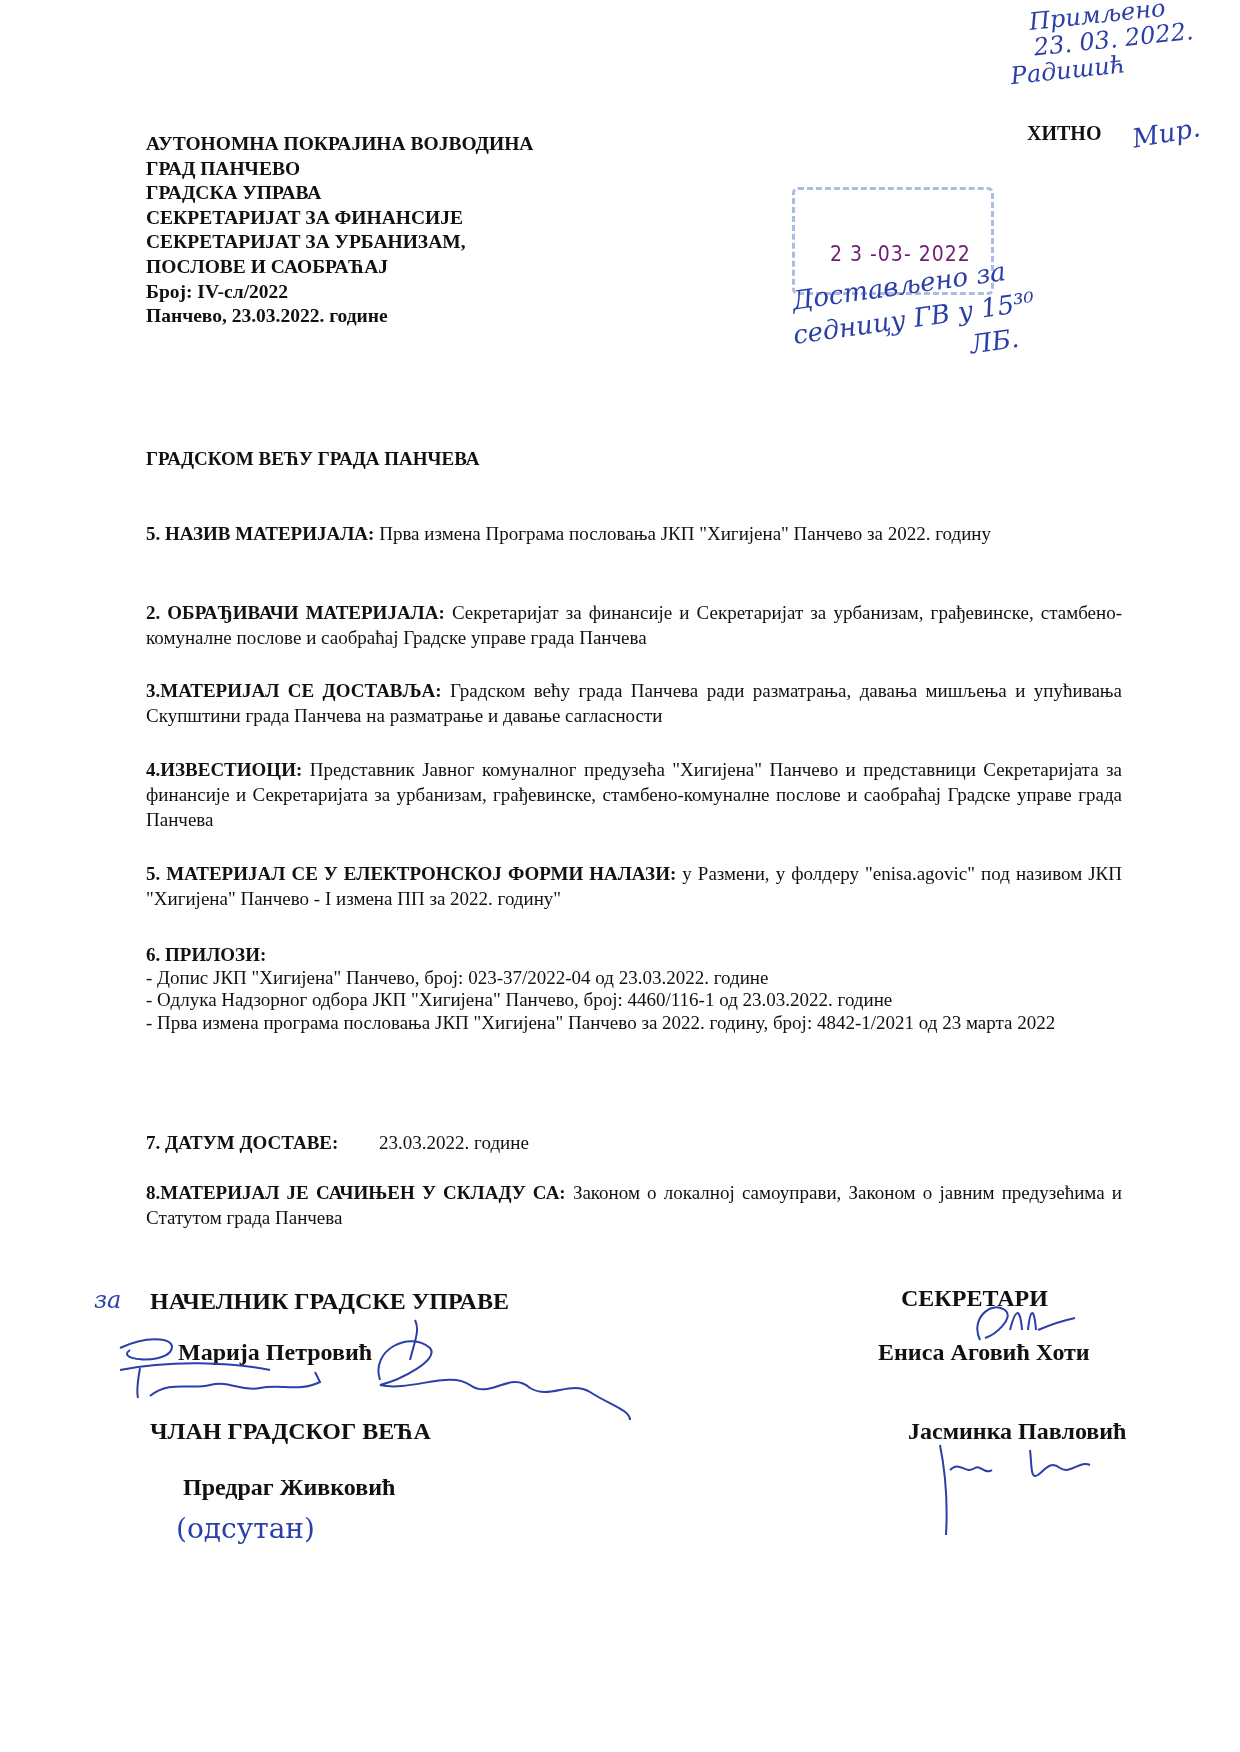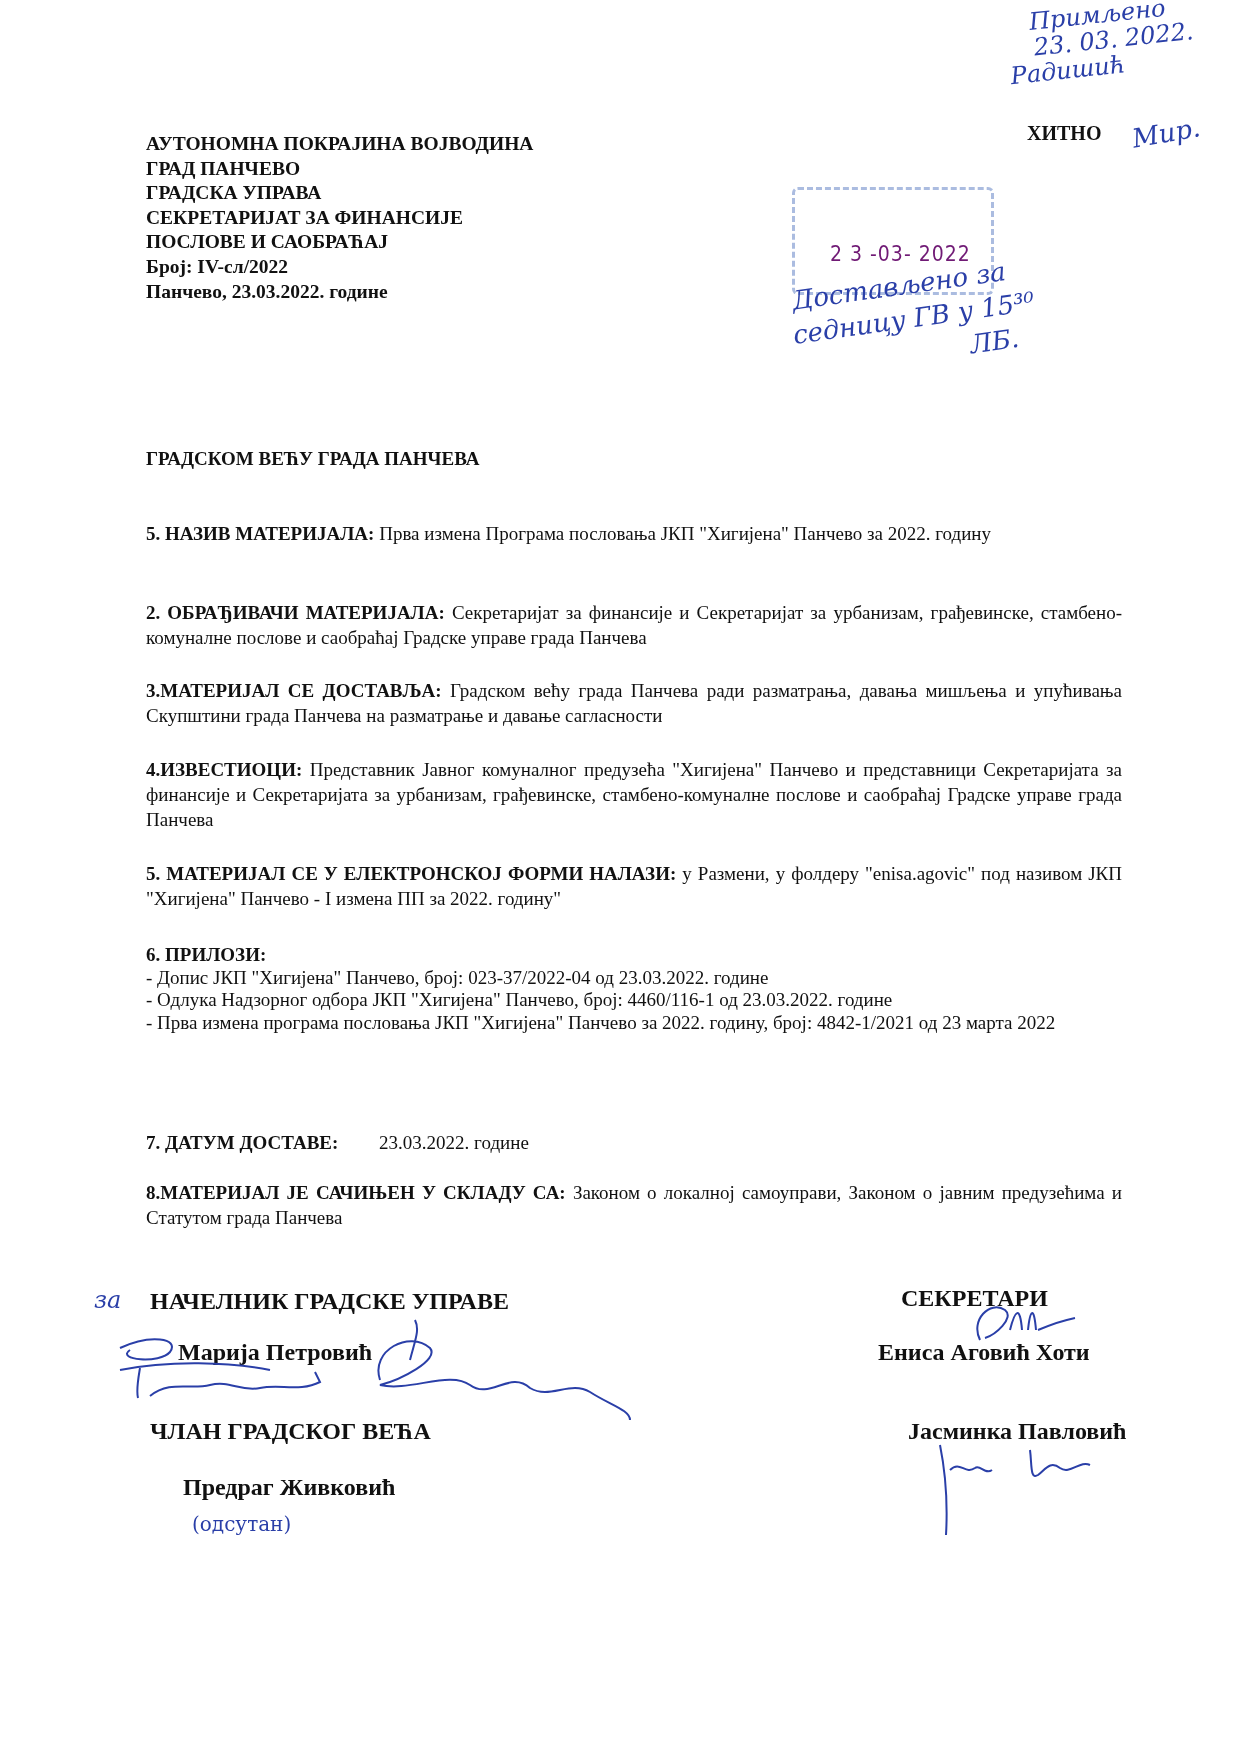--- a/index.html
+++ b/index.html
@@ -22,20 +22,21 @@
   svg { position:absolute; overflow:visible; }
 </style>
 </head>
 <body>
 
 <div class="abs hdr">
   <div>АУТОНОМНА ПОКРАЈИНА ВОЈВОДИНА</div>
   <div>ГРАД ПАНЧЕВО</div>
   <div>ГРАДСКА УПРАВА</div>
   <div>СЕКРЕТАРИЈАТ ЗА ФИНАНСИЈЕ</div>
+  <div>СЕКРЕТАРИЈАТ ЗА УРБАНИЗАМ,</div>
   <div>ПОСЛОВЕ И САОБРАЋАЈ</div>
   <div>Број: IV-сл/2022</div>
   <div>Панчево, 23.03.2022. године</div>
 </div>
 
 <div class="abs urgent">ХИТНО</div>
 
 <div class="abs hand" style="left:1000px; top:12px; font-size:24px; line-height:26px; transform:rotate(-6deg); transform-origin:left top;">
   <div style="margin-left:28px;">Примљено</div>
   <div style="margin-left:30px;">23. 03. 2022.</div>
@@ -88,21 +89,21 @@
 
 <div class="abs hand" style="left:94px; top:1286px; font-size:24px;">за</div>
 <div class="abs sig" style="left:150px; top:1288px;">НАЧЕЛНИК ГРАДСКЕ УПРАВЕ</div>
 <div class="abs sig" style="left:178px; top:1339px;">Марија Петровић</div>
 <svg style="left:110px; top:1330px;" width="520" height="80">
   <path d="M10,18 C40,4 70,8 60,22 C50,34 5,30 20,20 M10,40 C60,30 120,32 160,40 M30,38 C28,50 26,60 28,68 M40,66 C60,50 80,60 100,55 C120,50 130,62 150,58 C170,54 190,62 210,52 L205,42" fill="none" stroke="#2a3fa8" stroke-width="2"></path>
   <path d="M270,50 C260,20 300,0 320,18 C330,30 290,50 270,55 C300,62 340,40 360,55 C380,70 400,40 420,58 C440,70 460,50 480,62 C500,75 520,80 520,90 M300,30 C305,10 310,0 305,-10" fill="none" stroke="#2a3fa8" stroke-width="2"></path>
 </svg>
 <div class="abs sig" style="left:150px; top:1418px;">ЧЛАН ГРАДСКОГ ВЕЋА</div>
 <div class="abs sig" style="left:183px; top:1474px;">Предраг Живковић</div>
-<div class="abs hand" style="left:192px; top:1512px; font-size:20px; font-style:normal;">(одсутан)</div>
+<div class="abs hand" style="left:176px; top:1512px; font-size:28px; font-style:normal;">(одсутан)</div>
 
 <div class="abs sig" style="left:901px; top:1285px;">СЕКРЕТАРИ</div>
 <svg style="left:950px; top:1300px;" width="130" height="50">
   <path d="M30,40 C20,20 40,0 55,10 C65,18 45,35 35,38 M60,30 C65,10 70,5 72,30 M78,30 C80,10 84,5 86,30 M88,30 C100,25 115,20 125,18" fill="none" stroke="#2a3fa8" stroke-width="2"></path>
 </svg>
 <div class="abs sig" style="left:878px; top:1339px;">Ениса Аговић Хоти</div>
 <div class="abs sig" style="left:908px; top:1418px;">Јасминка Павловић</div>
 <svg style="left:920px; top:1440px;" width="200" height="100">
   <path d="M20,5 C25,30 28,60 26,95 M30,30 C40,20 45,35 55,28 C60,24 65,35 72,30 M110,10 C112,25 110,40 118,35 C125,30 130,20 140,28 C150,35 160,20 170,25" fill="none" stroke="#2a3fa8" stroke-width="2"></path>
 </svg>

